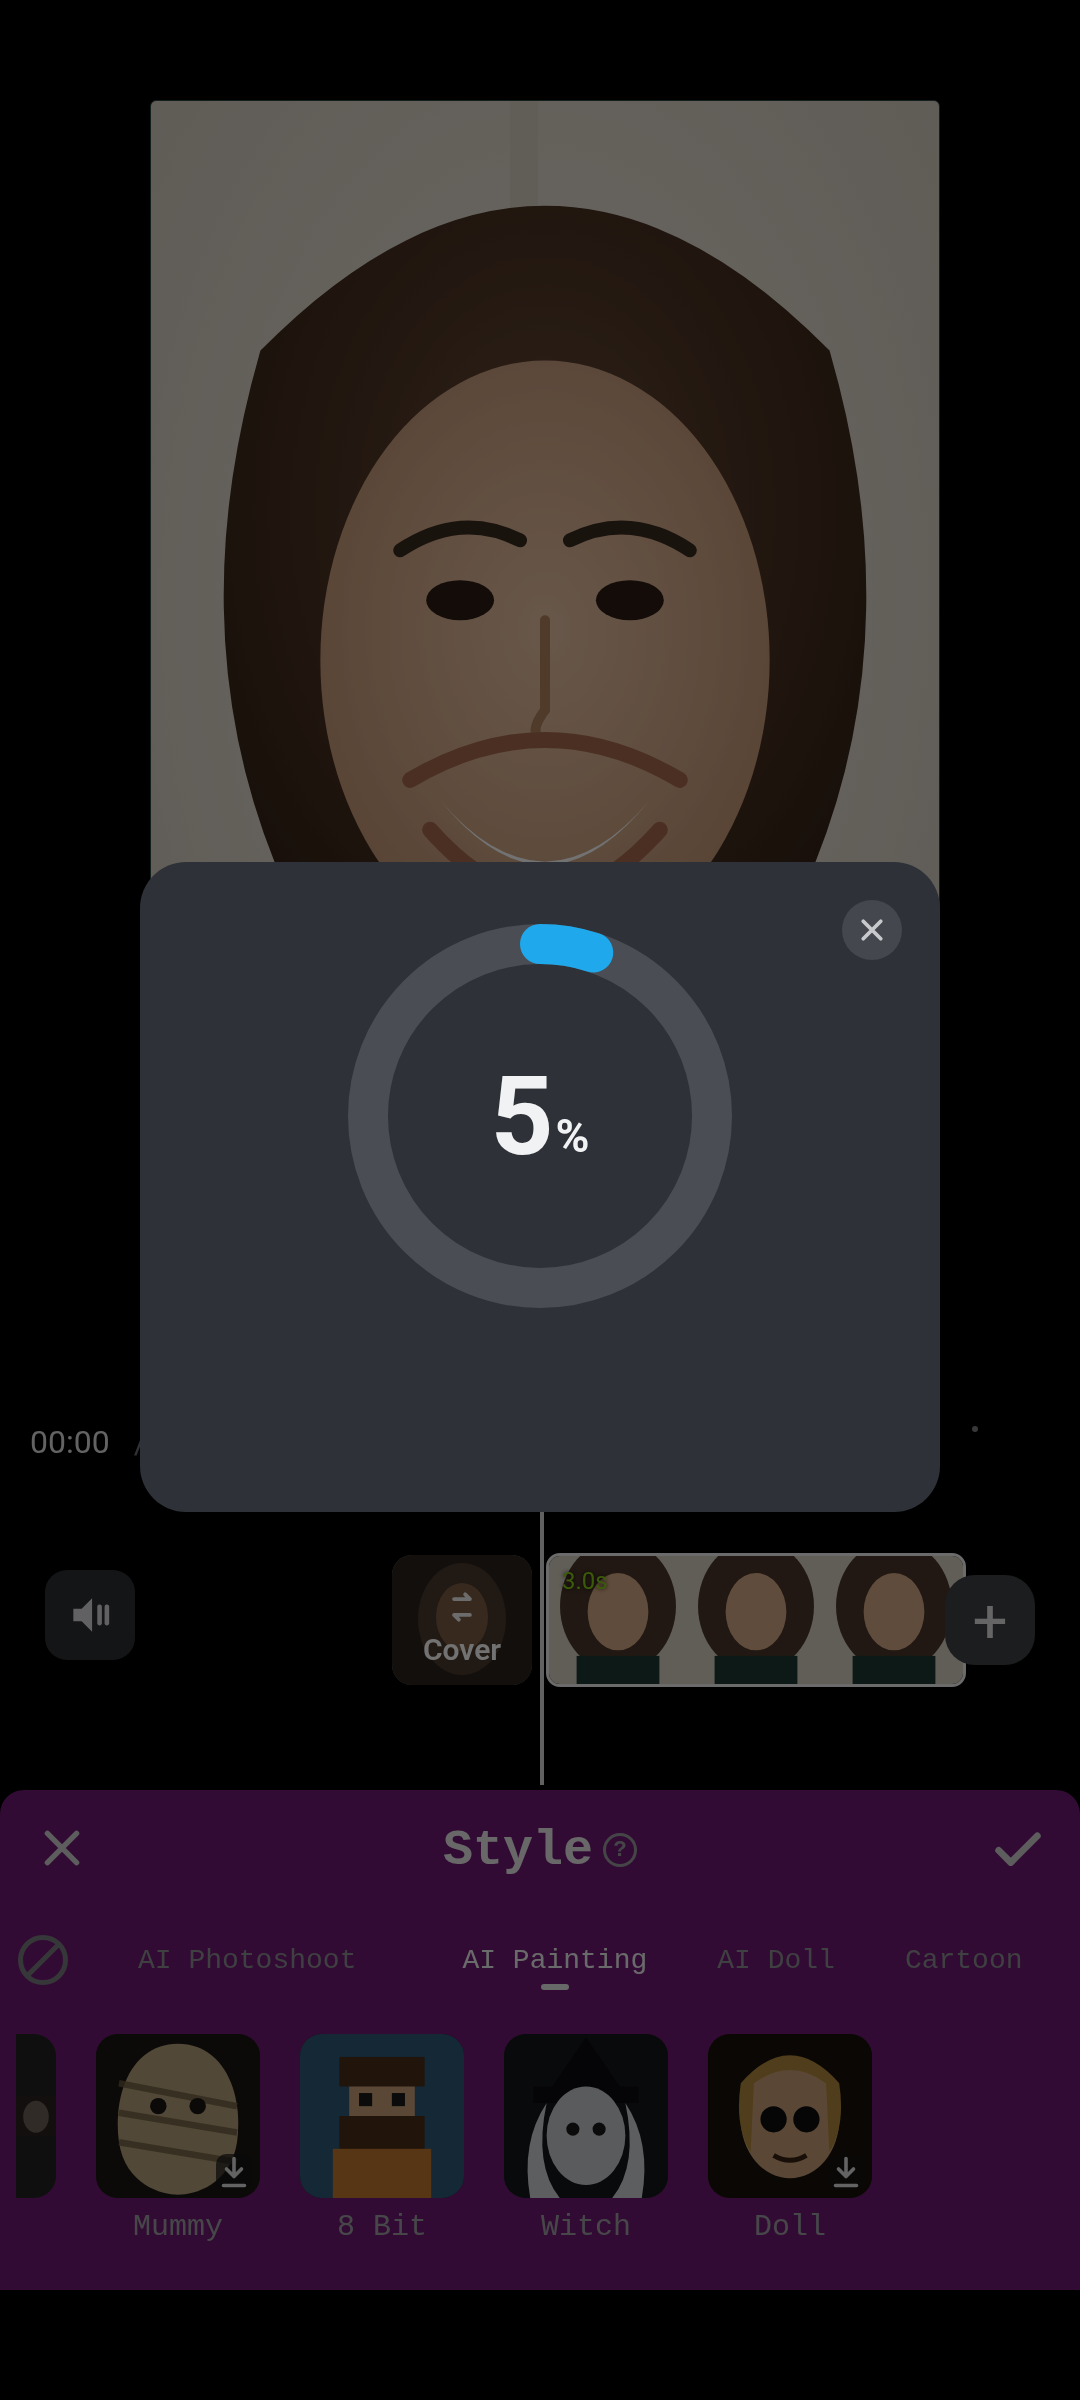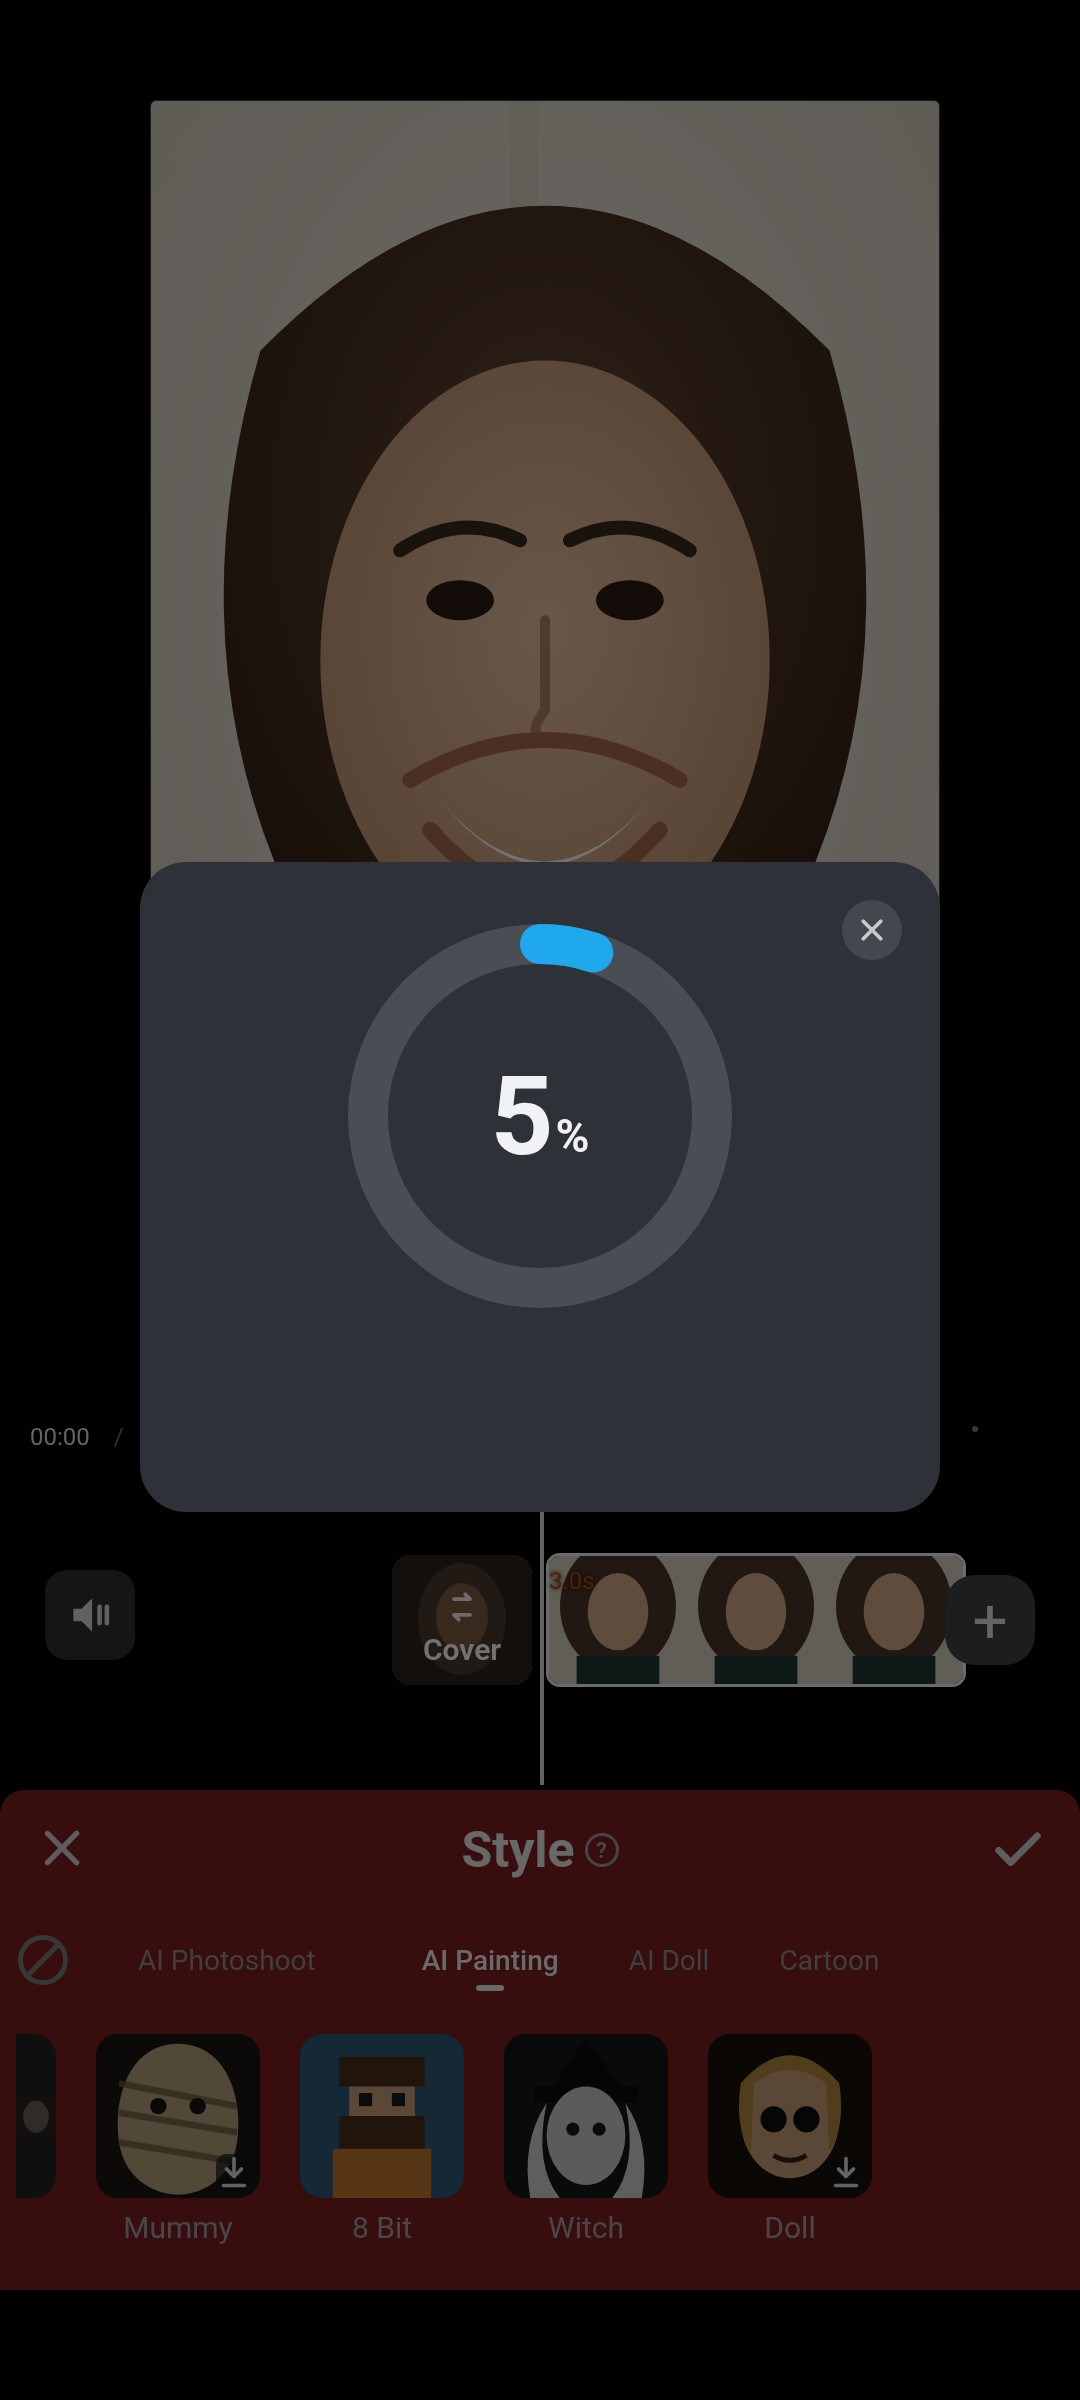--- a/index.html
+++ b/index.html
@@ -4,21 +4,21 @@
 <style>
   * { margin:0; padding:0; box-sizing:border-box; -webkit-font-smoothing:antialiased; }
   html,body { width:1080px; height:2400px; background:#000; font-family:-apple-system,BlinkMacSystemFont,"Segoe UI",Roboto,Helvetica,Arial,sans-serif; color:#fff; overflow:hidden; }
   .screen { position:relative; width:1080px; height:2400px; }
 
   
   .preview { position:absolute; left:150px; top:100px; width:790px; height:1260px; border-radius:6px; overflow:hidden; border:1px solid #2a4640; }
   .preview svg { width:100%; height:100%; display:block; }
 
   
-  .timecodes { position:absolute; left:30px; top:1423px; font-size:24px; color:#a5a7ab; display:flex; align-items:center; gap:24px; }
+  .timecodes { position:absolute; left:30px; top:1423px; font-size:32px; color:#a5a7ab; display:flex; align-items:center; gap:24px; }
   .timecodes .cur { color:#dcdde0; }
   .timecodes .sep { color:#6d6f73; }
   .timecodes .tot { color:#6d6f73; }
 
   
   .tldot { position:absolute; left:972px; top:1426px; width:6px; height:6px; border-radius:50%; background:#7c7e82; }
 
   
   .timeline { position:absolute; left:0; top:1545px; width:1080px; height:250px; }
   .mute-btn { position:absolute; left:45px; top:25px; width:90px; height:90px; border-radius:22px; background:#2e2f33; display:flex; align-items:center; justify-content:center; }
@@ -26,24 +26,24 @@
   .playhead { position:absolute; left:540px; top:-40px; width:4px; height:280px; background:#d8d9db; }
 
   .cover-thumb { position:absolute; left:392px; top:10px; width:140px; height:130px; border-radius:20px; overflow:hidden; background:#737373; display:flex; flex-direction:column; align-items:center; justify-content:center; }
   .cover-thumb svg.bg { position:absolute; left:0; top:0; width:100%; height:100%; }
   .cover-thumb .swap { position:relative; z-index:2; width:38px; height:38px; margin-top:14px; }
   .cover-thumb .lbl { position:relative; z-index:2; font-size:30px; font-weight:600; color:#fff; margin-top:6px; }
 
   .clip { position:absolute; left:546px; top:8px; width:420px; height:134px; border:3px solid #efefef; border-radius:14px; overflow:hidden; display:flex; }
   .clip .frame { flex:1; position:relative; }
   .clip .frame svg { width:100%; height:100%; display:block; }
-  .clip-dur { position:absolute; left:549px; top:22px; font-size:24px; color:#c2410c; z-index:3; text-shadow:0 0 4px rgba(0,0,0,.8); }
-
-  
-  .drawer { position:absolute; left:0; top:1790px; width:1080px; height:500px; background:#7f1d1d; border-top-left-radius:24px; border-top-right-radius:24px; }
+  .clip-dur { position:absolute; left:562px; top:22px; font-size:24px; color:#84cc16; z-index:3; text-shadow:0 0 4px rgba(0,0,0,.8); }
+
+  
+  .drawer { position:absolute; left:0; top:1790px; width:1080px; height:500px; background:#701a75; border-top-left-radius:24px; border-top-right-radius:24px;font-family:Liberation Mono, monospace; }
   .drawer-hdr { position:relative; height:120px; display:flex; align-items:center; justify-content:center; }
   .drawer-close { position:absolute; left:32px; top:28px; width:60px; height:60px; display:flex; align-items:center; justify-content:center; color:#cfd0d3; }
   .drawer-accept { position:absolute; right:32px; top:28px; width:60px; height:60px; display:flex; align-items:center; justify-content:center; color:#cfd0d3; }
   .drawer-title { display:flex; align-items:center; gap:10px; font-size:50px; font-weight:700; color:#e8e9eb; }
   .drawer-title .help { width:34px; height:34px; border:3px solid #9a9ca0; border-radius:50%; display:flex; align-items:center; justify-content:center; font-size:22px; color:#9a9ca0; }
 
   .cat-row { position:relative; height:100px; display:flex; align-items:center; gap:70px; padding-left:18px; overflow:hidden; }
   .cat-none { width:50px; height:50px; border:5px solid #7a7c80; border-radius:50%; position:relative; flex:0 0 auto; }
   .cat-none::after { content:""; position:absolute; left:50%; top:50%; width:46px; height:5px; background:#7a7c80; transform:translate(-50%,-50%) rotate(-45deg); }
   .cat-tab { font-size:28px; color:#8c8e92; white-space:nowrap; flex:0 0 auto; }

